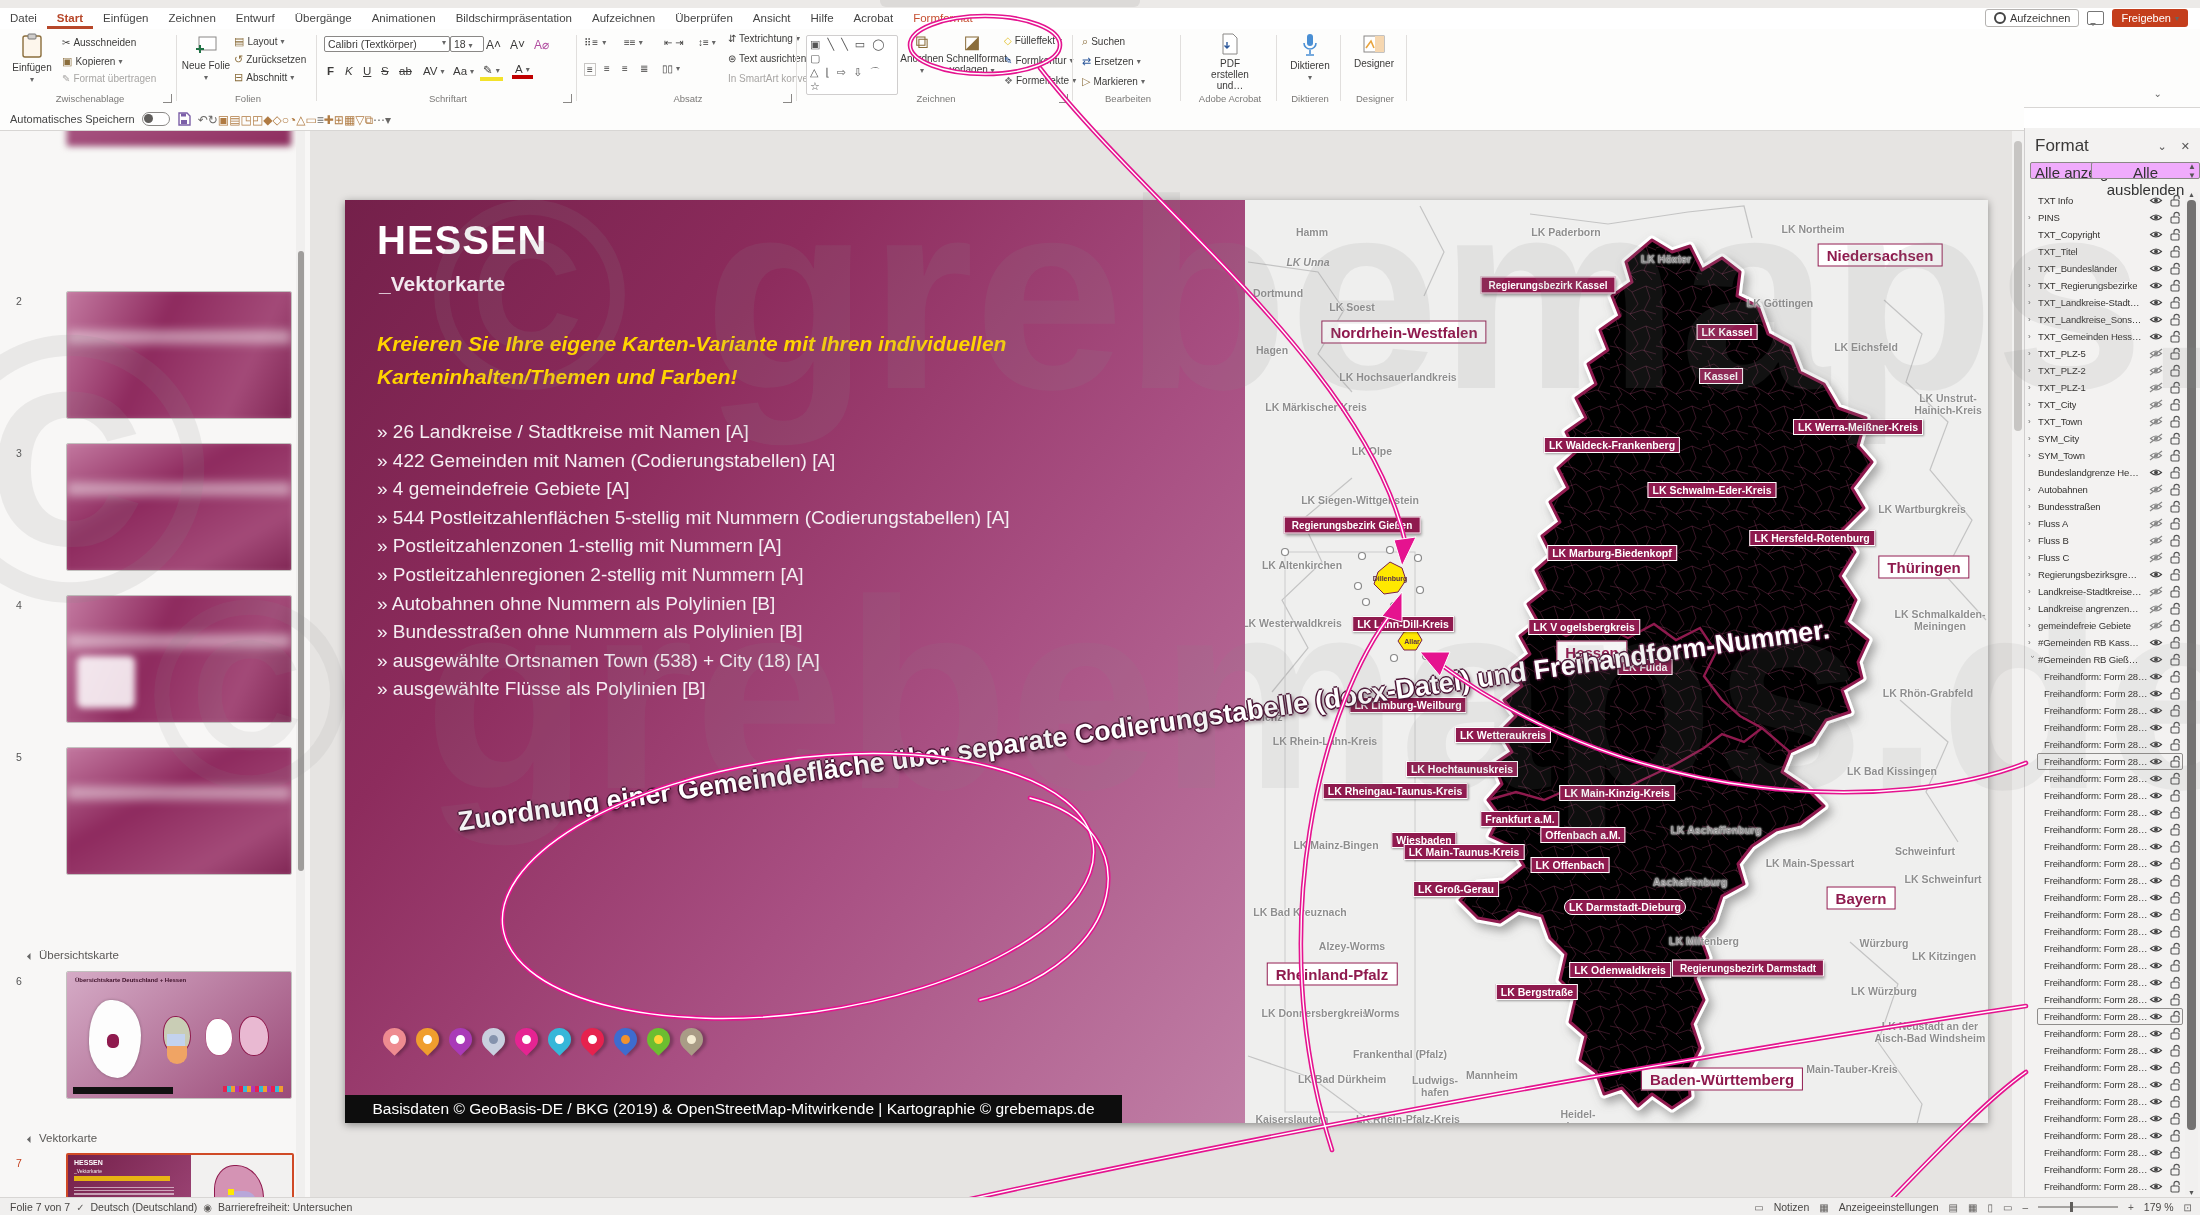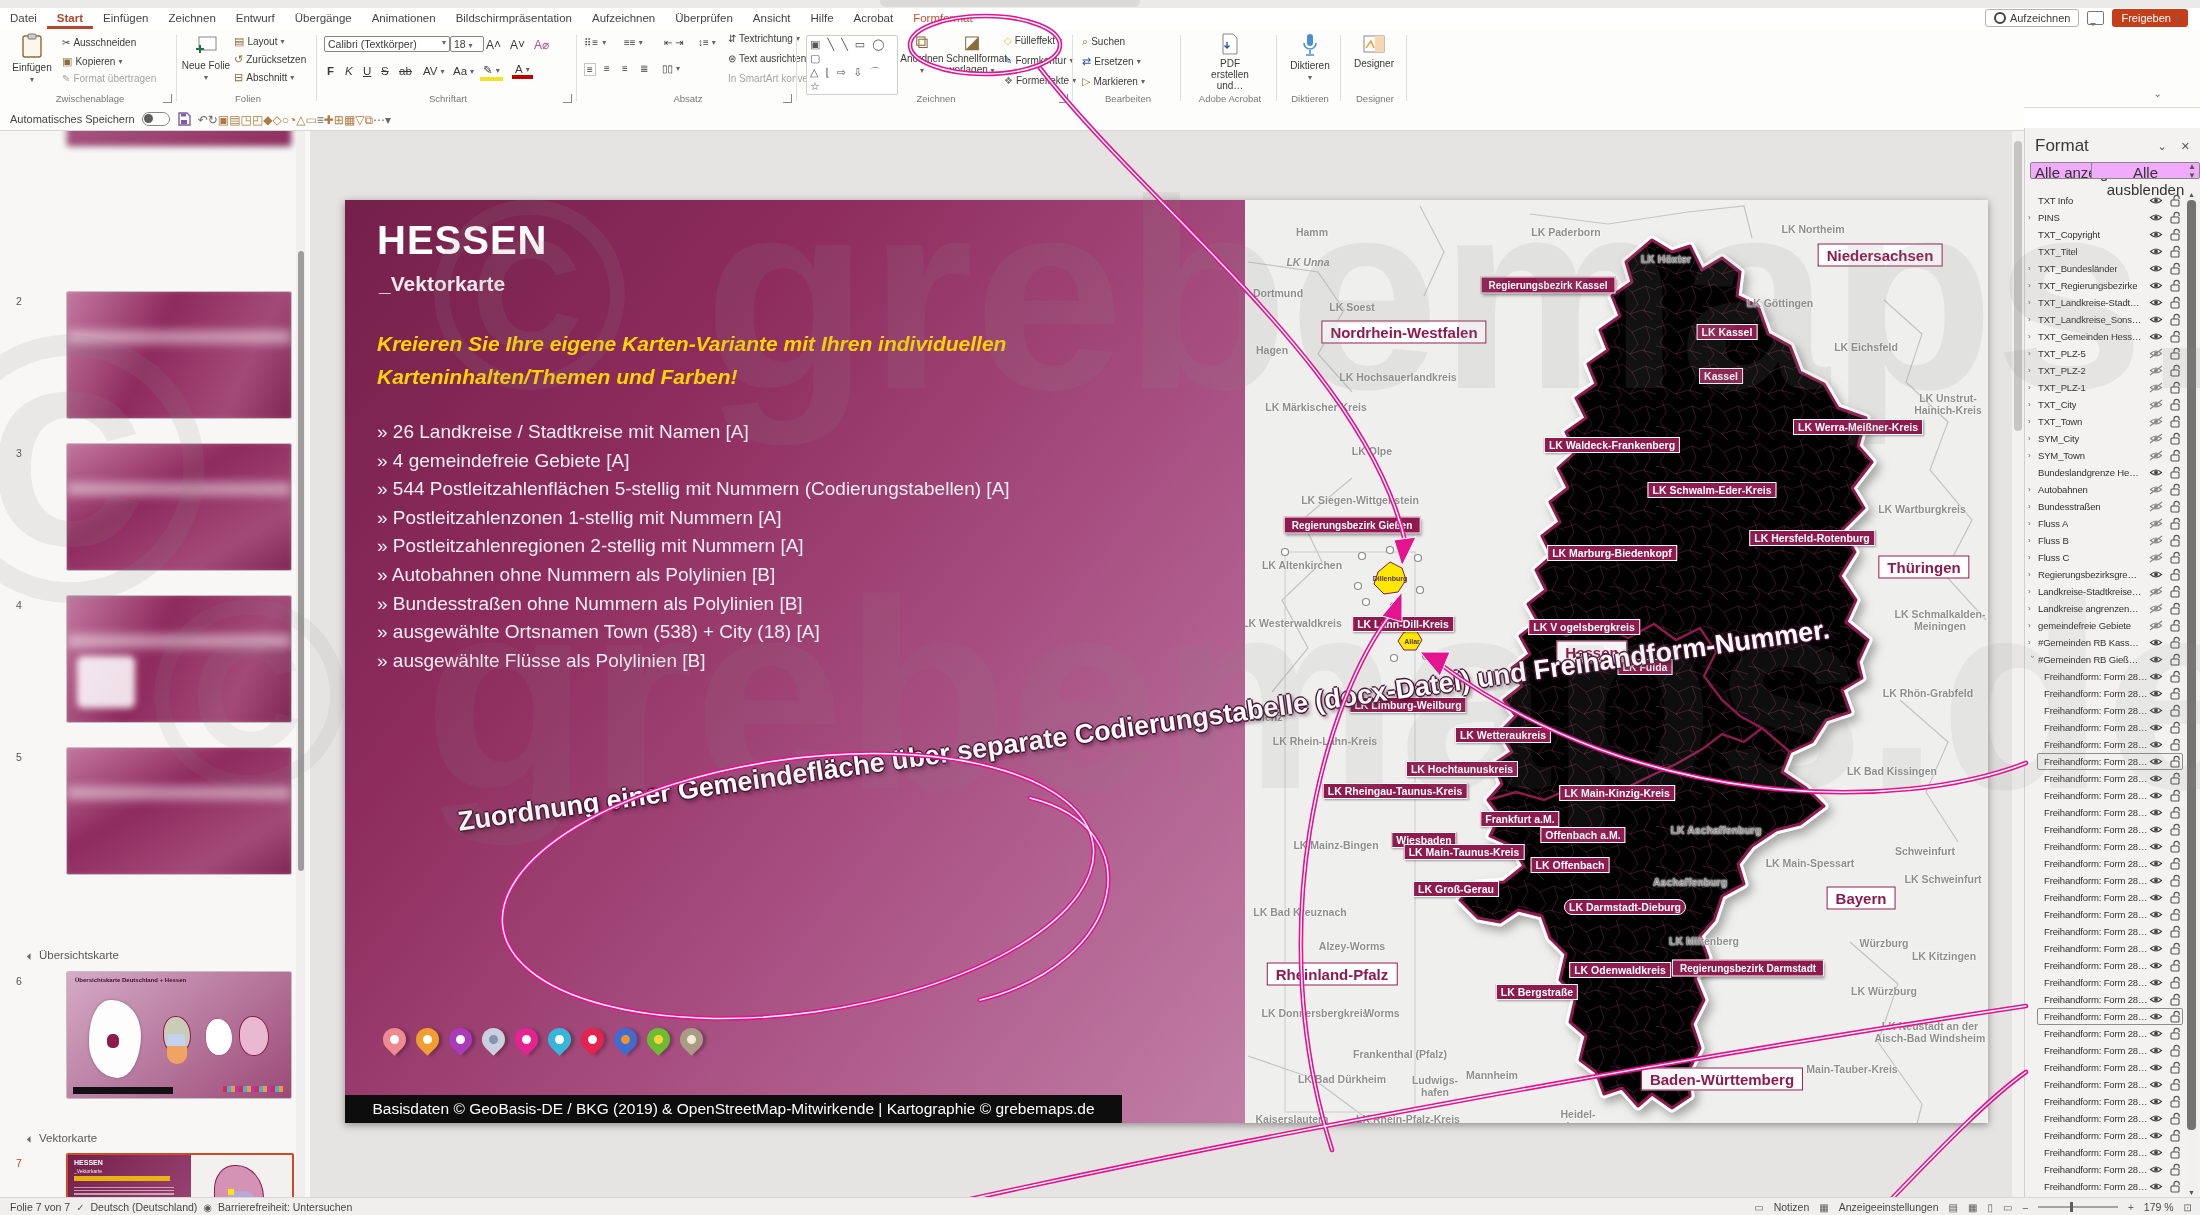--- a/index.html
+++ b/index.html
@@ -310,20 +310,21 @@
 
   <div class="abs" id="editor">
     <div id="slide" class="abs">
       <div id="purple">
         <div id="slidetitle">HESSEN</div>
         <div id="slidesub">_Vektorkarte</div>
         <div id="lead" style="white-space: pre-line;">Kreieren Sie Ihre eigene Karten-Variante mit Ihren individuellen
 Karteninhalten/Themen und Farben!</div>
         <div id="bullets">
             <div>» 26 Landkreise / Stadtkreise mit Namen [A]</div>
+            <div>» 422 Gemeinden mit Namen (Codierungstabellen) [A]</div>
             <div>» 4 gemeindefreie Gebiete [A]</div>
             <div>» 544 Postleitzahlenflächen 5-stellig mit Nummern (Codierungstabellen) [A]</div>
             <div>» Postleitzahlenzonen 1-stellig mit Nummern [A]</div>
             <div>» Postleitzahlenregionen 2-stellig mit Nummern [A]</div>
             <div>» Autobahnen ohne Nummern als Polylinien [B]</div>
             <div>» Bundesstraßen ohne Nummern als Polylinien [B]</div>
             <div>» ausgewählte Ortsnamen Town (538) + City (18) [A]</div>
             <div>» ausgewählte Flüsse als Polylinien [B]</div>
           </div>
         <div id="pins">

